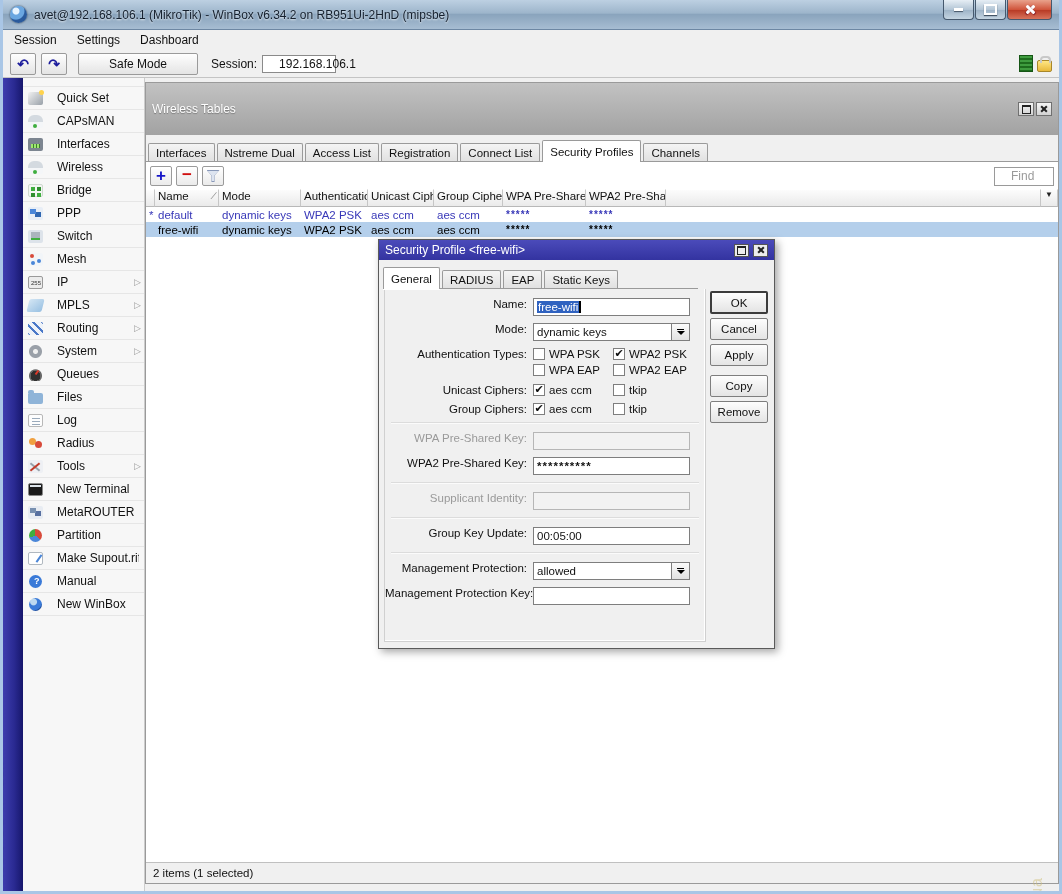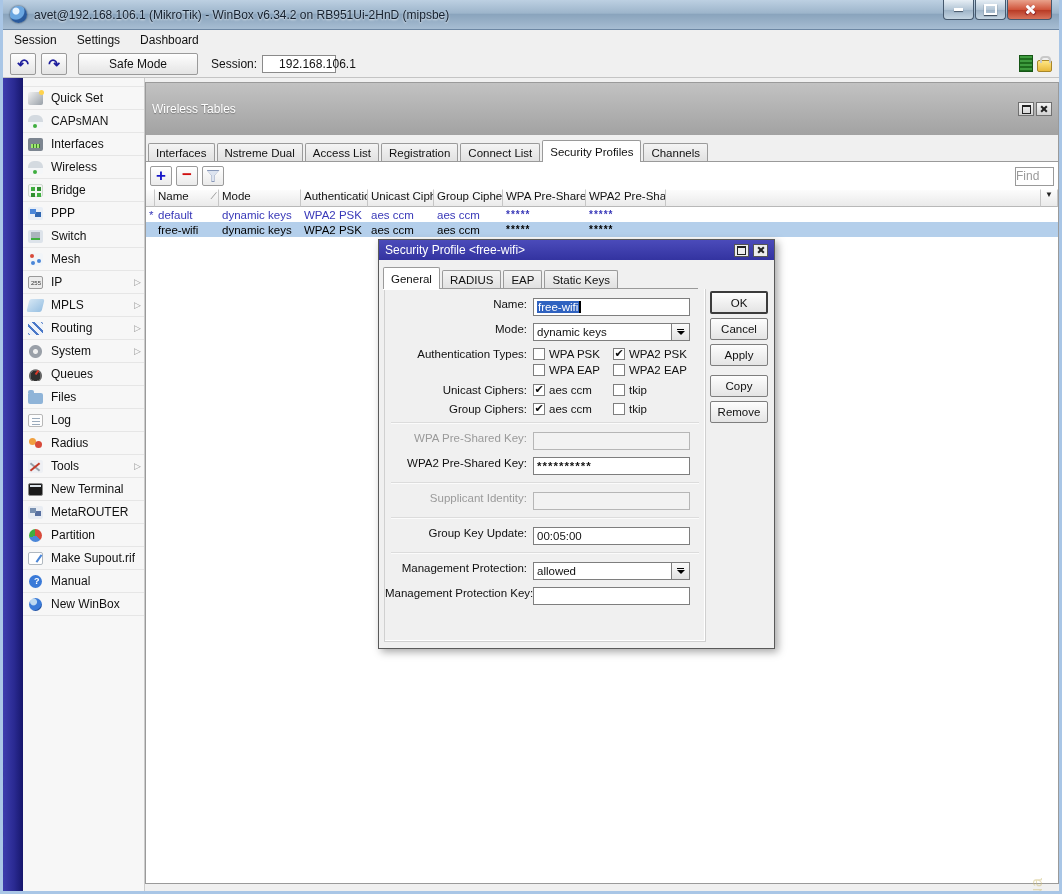--- a/index.html
+++ b/index.html
@@ -39,21 +39,21 @@
   .tb-right{margin-left:auto;display:flex;align-items:center;gap:4px;}
   .conn-ind{width:12px;height:15px;background:repeating-linear-gradient(#3f9c3f 0 2px,#1e6c1e 2px 4px);border:1px solid #155515;}
   .lock{width:13px;height:10px;background:linear-gradient(#ffe684,#e8b93c);border:1px solid #a8872a;border-radius:2px;position:relative;margin-top:5px;}
   .lock::before{content:"";position:absolute;left:2px;top:-5px;width:7px;height:5px;border:2px solid #c8c8c8;border-bottom:none;border-radius:4px 4px 0 0;}
   
   .body{position:absolute;left:0;right:0;top:78px;bottom:0;display:flex;background:#f0f0f0;}
   .brandstrip{width:20px;background:linear-gradient(90deg,#3d3dae 0%,#2a2a92 55%,#17176c 100%);position:relative;flex:0 0 20px;}
   .brand{position:absolute;left:1px;bottom:6px;transform:rotate(-90deg);transform-origin:bottom left;
     color:#e0e0ec;font-size:14px;white-space:nowrap;letter-spacing:.5px;text-shadow:1px 1px 2px #000;}
   .sidebar{width:122px;flex:0 0 122px;background:#f7f7f7;border-right:1px solid #cccccc;padding-top:8px;box-sizing:border-box;}
-  .sitem{height:22px;display:flex;align-items:center;gap:8px;padding:0 5px;border-bottom:1px solid #e6e6e6;position:relative;cursor:default;}
+  .sitem{height:22px;display:flex;align-items:center;gap:14px;padding:0 5px;border-bottom:1px solid #e6e6e6;position:relative;cursor:default;}
   .sitem:first-child{border-top:1px solid #e6e6e6;}
   .slabel{white-space:nowrap;overflow:hidden;}
   .sarrow{position:absolute;right:3px;color:#9a9a9a;font-size:9px;}
   
   .si{width:15px;height:13px;flex:0 0 15px;border-radius:2px;position:relative;}
   .si::before,.si::after{content:"";position:absolute;}
   .i-quickset{background:linear-gradient(135deg,#f2f2f2,#98a0a8);}
   .i-quickset::after{right:-1px;top:-2px;width:5px;height:5px;background:#ffd34d;border-radius:50%;}
   .i-ant{background:linear-gradient(#d4dae0 55%,#f4f6f8 55%);border-radius:6px 6px 2px 2px;}
   .i-ant::after{left:5px;bottom:0;width:4px;height:4px;border-radius:50%;background:#3fae3f;}
@@ -111,22 +111,22 @@
   .tab{height:18px;padding:0 7px;border:1px solid #9a9a9a;border-bottom:none;background:linear-gradient(#f4f4f4,#e0e0e0);
     margin-right:2px;border-radius:2px 2px 0 0;display:flex;align-items:center;font-size:11.5px;position:relative;}
   .tab.active{background:#fff;height:21px;z-index:3;box-shadow:0 1px 0 #fff;}
   .wt-toolbar{flex:0 0 27px;background:#fff;display:flex;align-items:center;gap:4px;padding:3px 4px 2px;box-sizing:border-box;}
   .lbtn{width:22px;height:20px;border:1px solid #9a9a9a;background:linear-gradient(#ffffff,#ebebeb);
     display:flex;align-items:center;justify-content:center;border-radius:2px;box-sizing:border-box;}
   .plus{color:#1515c8;font-size:17px;font-weight:bold;line-height:1;margin-top:-2px;}
   .minus{color:#d01010;font-size:17px;font-weight:bold;line-height:1;margin-top:-3px;}
   .funnel{width:13px;height:12px;background:#8898b8;clip-path:polygon(0 0,100% 0,62% 45%,62% 100%,38% 100%,38% 45%);position:relative;}
   .funnel::after{content:"";position:absolute;inset:1px;background:#dde4f0;clip-path:polygon(0 0,100% 0,62% 45%,62% 100%,38% 100%,38% 45%);}
-  .findbox{margin-left:auto;width:39px;height:19px;border:1px solid #9a9a9a;background:#fff;color:#9a9a9a;
-    display:flex;align-items:center;padding:0 0;box-sizing:border-box;}
+  .findbox{margin-left:auto;width:60px;height:19px;border:1px solid #9a9a9a;background:#fff;color:#9a9a9a;
+    display:flex;align-items:center;padding:0 16px;box-sizing:border-box;}
   
   .thead{display:flex;height:18px;flex:0 0 18px;font-size:11.5px;background:#f0f0f0;}
   .th{background:linear-gradient(#fcfcfc,#eaeaea);border-right:1px solid #c6c6c6;border-bottom:1px solid #b8b8b8;border-top:1px solid #fff;
     padding:0 3px;display:flex;align-items:flex-start;white-space:nowrap;overflow:hidden;box-sizing:border-box;}
   .c-flag{width:9px;flex:0 0 9px;padding:0;}
   .c-name{width:64px;flex:0 0 64px;}
   .c-mode{width:82px;flex:0 0 82px;}
   .c-auth{width:67px;flex:0 0 67px;}
   .c-uni{width:66px;flex:0 0 66px;}
   .c-grp{width:69px;flex:0 0 69px;}
@@ -401,20 +401,21 @@
           <span class="td c-auth">WPA2 PSK</span>
           <span class="td c-uni">aes ccm</span>
           <span class="td c-grp">aes ccm</span>
           <span class="td c-wpa stars">*****</span>
           <span class="td c-wpa2 stars">*****</span>
           <span class="td c-fill"></span>
         </div>
 
         <div class="listfill"></div>
 
+        <div class="wt-status">2 items (1 selected)</div>
       </div>
 
       <div class="dialog">
         <div class="dlg-titlebar">
           <span>Security Profile &lt;free-wifi&gt;</span>
           <span class="wt-btns" style="margin-left:auto;">
             <span class="dlg-btnsq">
                 <span class="glyph-restore"></span>
               </span>
             <span class="dlg-btnsq">

